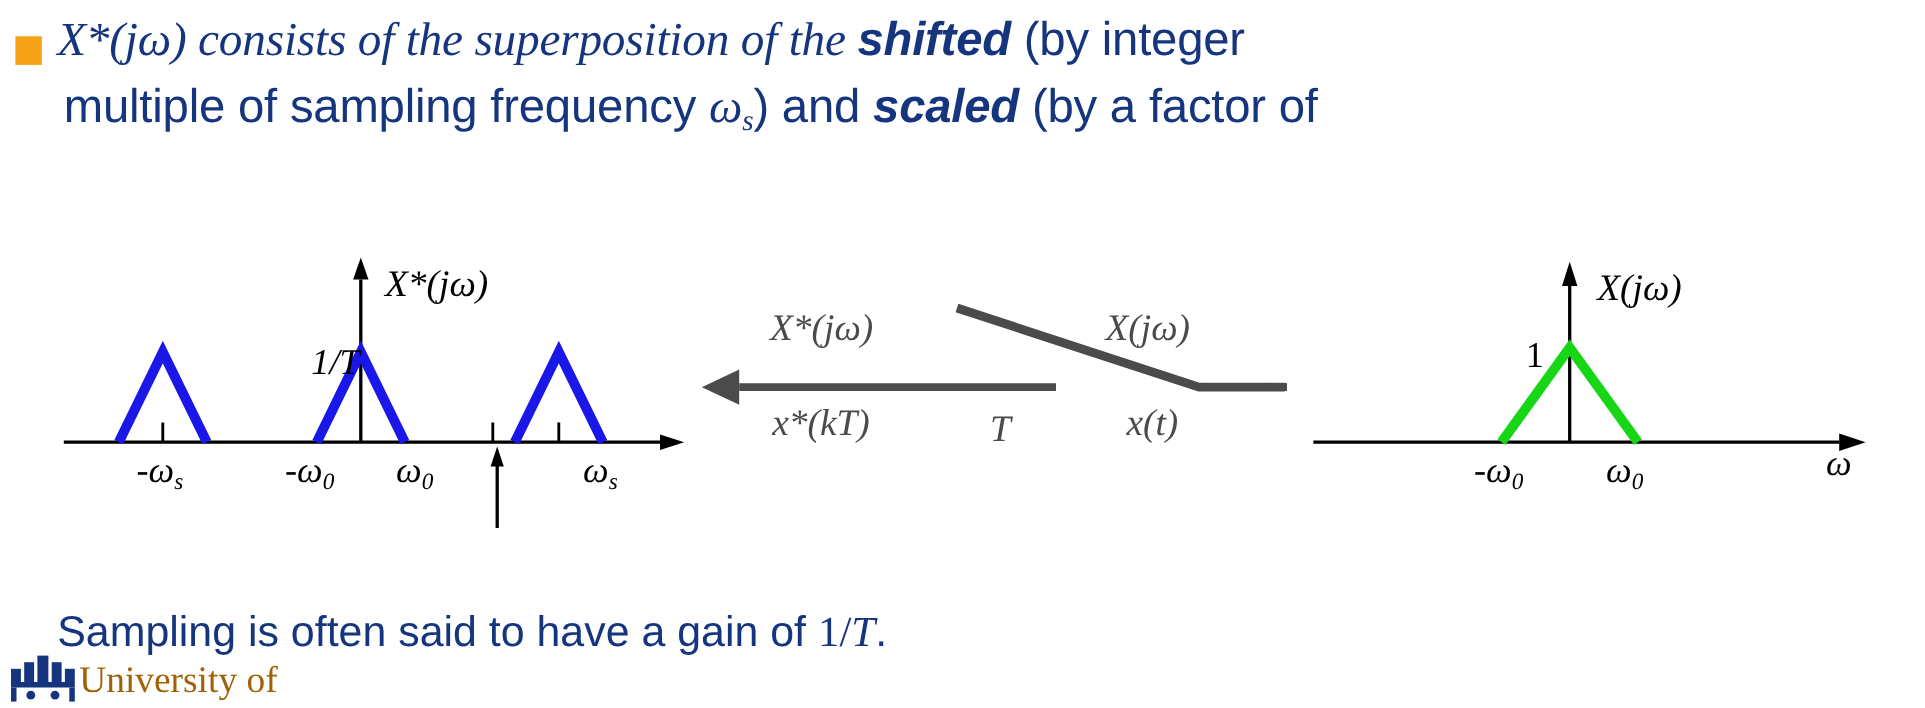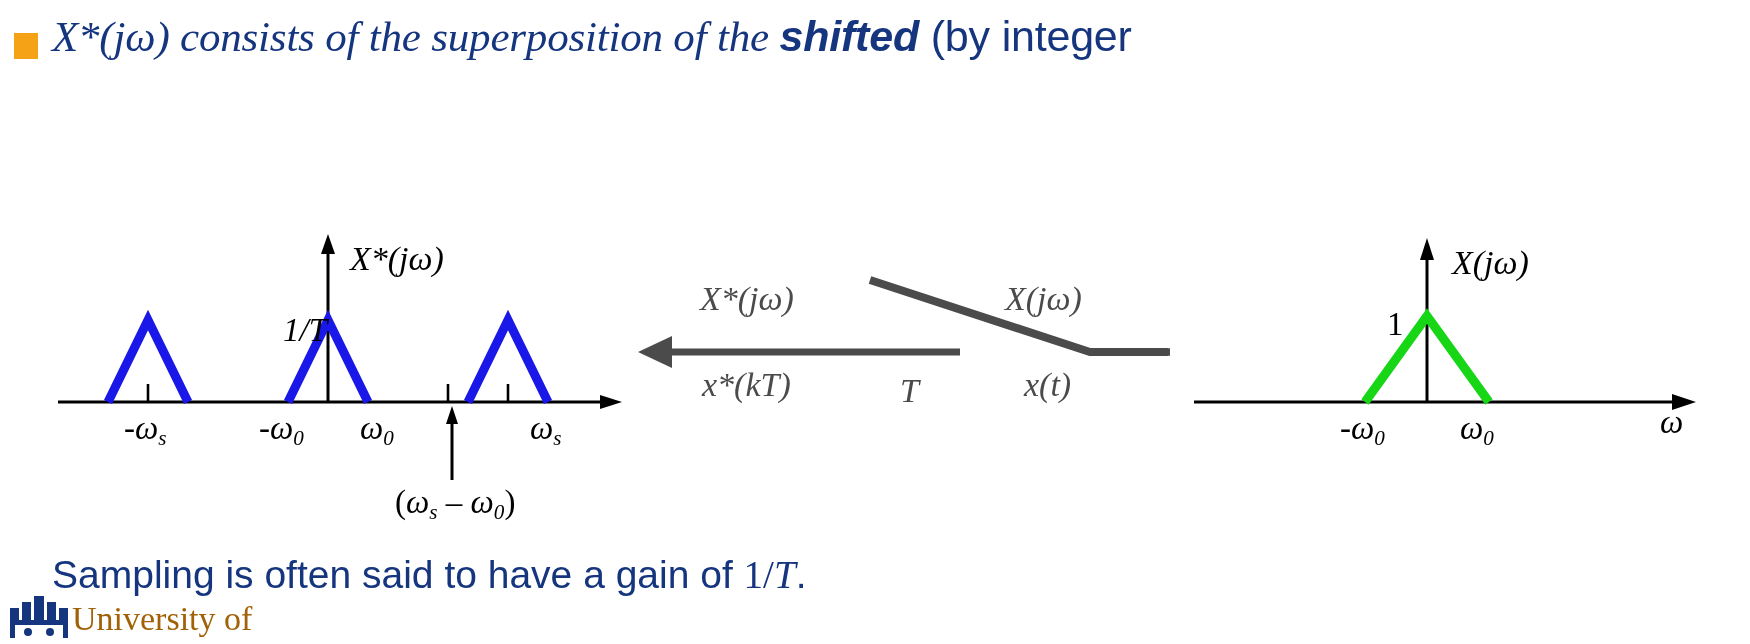--- a/index.html
+++ b/index.html
@@ -121,20 +121,21 @@
     white-space: nowrap;
   }
 </style>
 </head>
 <body>
 
 <div class="bullet-block">
   <div class="bullet-marker"></div>
   <div class="bullet-text">
     <span class="mi">X*(j</span><span class="mi">ω</span><span class="mi">) consists of the superposition of the </span><span class="bold-it">shifted</span><span> (by integer</span>
+    <span class="ln2"><span>multiple of sampling frequency </span><span class="mi">ω</span><span class="sub">s</span><span>) and </span><span class="bold-it">scaled</span><span> (by a factor of</span></span>
   </div>
 </div>
 
 <div class="figure">
 
   <svg class="fig-svg" width="1750" height="300" viewBox="0 0 1750 300">
 
     <g>
 
       <line x1="58" y1="170" x2="600" y2="170" stroke="#000000" stroke-width="3"></line>
@@ -191,21 +192,20 @@
   <span class="lbl lbl-up" style="left:283px; top:68px; font-family:'Liberation Serif',serif; font-style:italic;">1/T</span>
 
   <span class="lbl" style="left:124px; top:178px;"><span class="lbl-up">-</span><span>ω</span><span class="subsm">s</span></span>
 
   <span class="lbl" style="left:259px; top:178px;"><span class="lbl-up">-</span><span>ω</span><span class="subsm">0</span></span>
 
   <span class="lbl" style="left:360px; top:178px;"><span>ω</span><span class="subsm">0</span></span>
 
   <span class="lbl" style="left:496px; top:178px;margin-left:34px;"><span>ω</span><span class="subsm">s</span></span>
 
-  <span class="lbl" style="left:395px; top:252px;"><span class="lbl-up">(</span><span>ω</span><span class="subsm">s</span><span class="lbl-up"> – </span><span>ω</span><span class="subsm">0</span><span class="lbl-up">)</span></span>
 
   <span class="lbl-gray" style="left:700px; top:48px;"><span>X*(j</span><span>ω</span><span>)</span></span>
 
   <span class="lbl-gray" style="left:702px; top:134px;"><span>x*(kT</span><span>)</span></span>
 
   <span class="lbl-gray" style="left:900px; top:140px;">T</span>
 
   <span class="lbl-gray" style="left:1005px; top:48px;"><span>X(j</span><span>ω</span><span>)</span></span>
 
   <span class="lbl-gray" style="left:1024px; top:134px;"><span>x(t</span><span>)</span></span>

